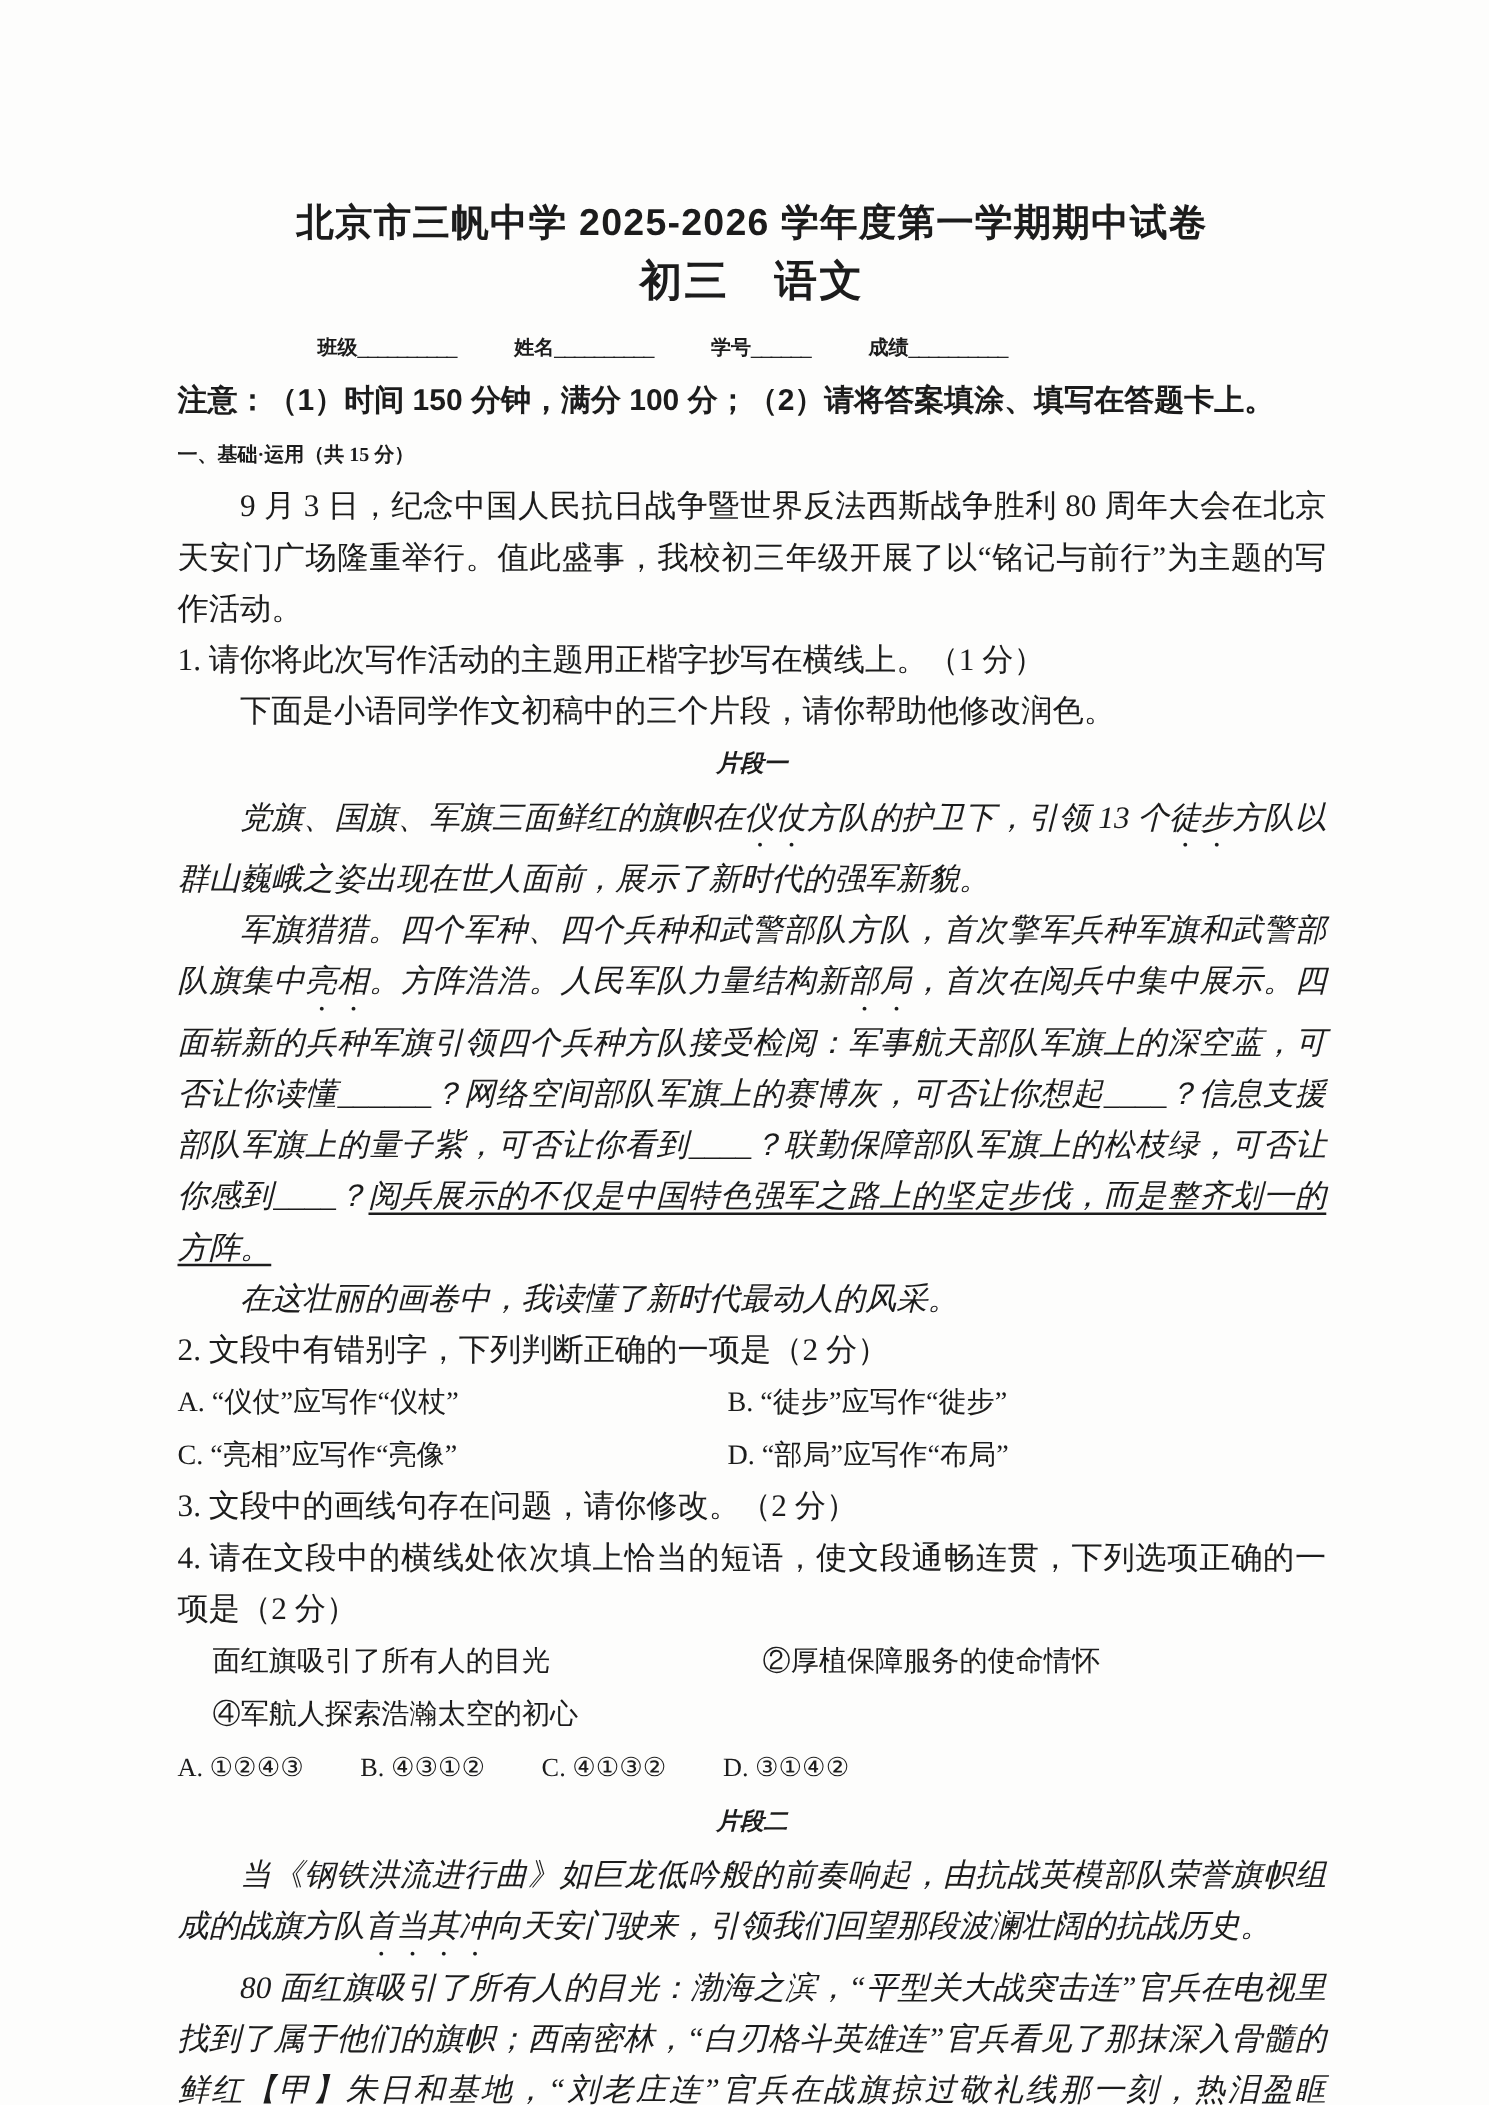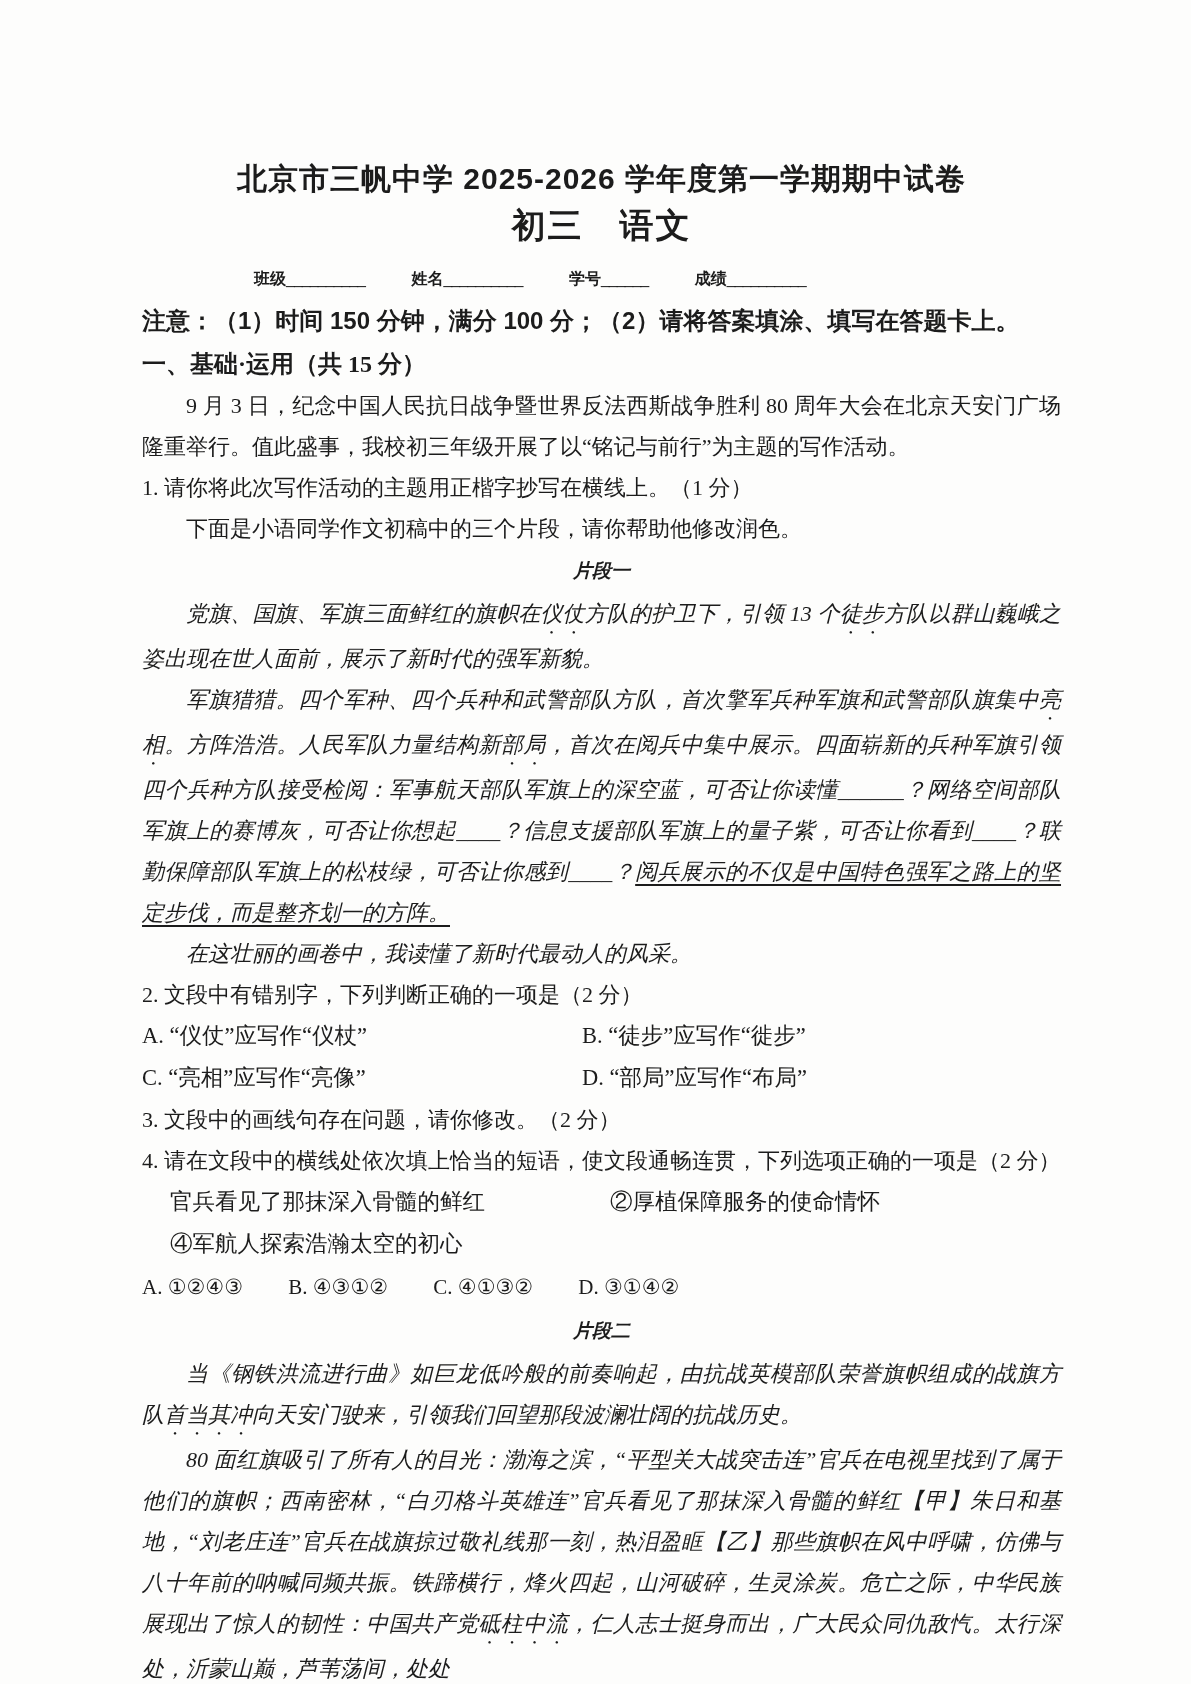--- a/index.html
+++ b/index.html
@@ -37,25 +37,25 @@
   }
   .info-field{margin-right:42px;}
   .info-field .blank{font-weight:400;letter-spacing:-1px;}
   .notice{
     margin:0;
     font-family:"Liberation Sans","DejaVu Sans",sans-serif;
     font-size:24px;font-weight:700;line-height:42px;
   }
   .sec-heading{
     margin:2px 0 0 0;
-    font-size:24px;line-height:41px;font-weight:600;
+    font-size:16px;line-height:41px;font-weight:600;
   }
   .body{
     margin:0;
-    font-size:22px;line-height:41px;
+    font-size:25px;line-height:41px;
     text-align:justify;
   }
   .ind{text-indent:2em;}
   .kai{font-style:italic;} 
   .frag-title{
     margin:1px 0;
     text-align:center;
     font-size:19px;font-weight:700;line-height:42px;
     font-style:italic;
   }
@@ -115,21 +115,21 @@
     <span>A. “仪仗”应写作“仪杖”</span>
     <span>B. “徒步”应写作“徙步”</span>
     <span>C. “亮相”应写作“亮像”</span>
     <span>D. “部局”应写作“布局”</span>
   </div>
 
   <p class="body">3. 文段中的画线句存在问题，请你修改。（2 分）</p>
 
   <p class="body">4. 请在文段中的横线处依次填上恰当的短语，使文段通畅连贯，下列选项正确的一项是（2 分）</p>
   <div class="opt-grid ind1">
-    <span>官兵看见了那抹深入骨髓的鲜红</span>
+    <span>面红旗吸引了所有人的目光</span>
     <span>②厚植保障服务的使命情怀</span>
     <span>④军航人探索浩瀚太空的初心</span>
   </div>
   <div class="opt-row">
     <span class="opt">A. ①②④③</span>
     <span class="opt">B. ④③①②</span>
     <span class="opt">C. ④①③②</span>
     <span class="opt">D. ③①④②</span>
   </div>
 

